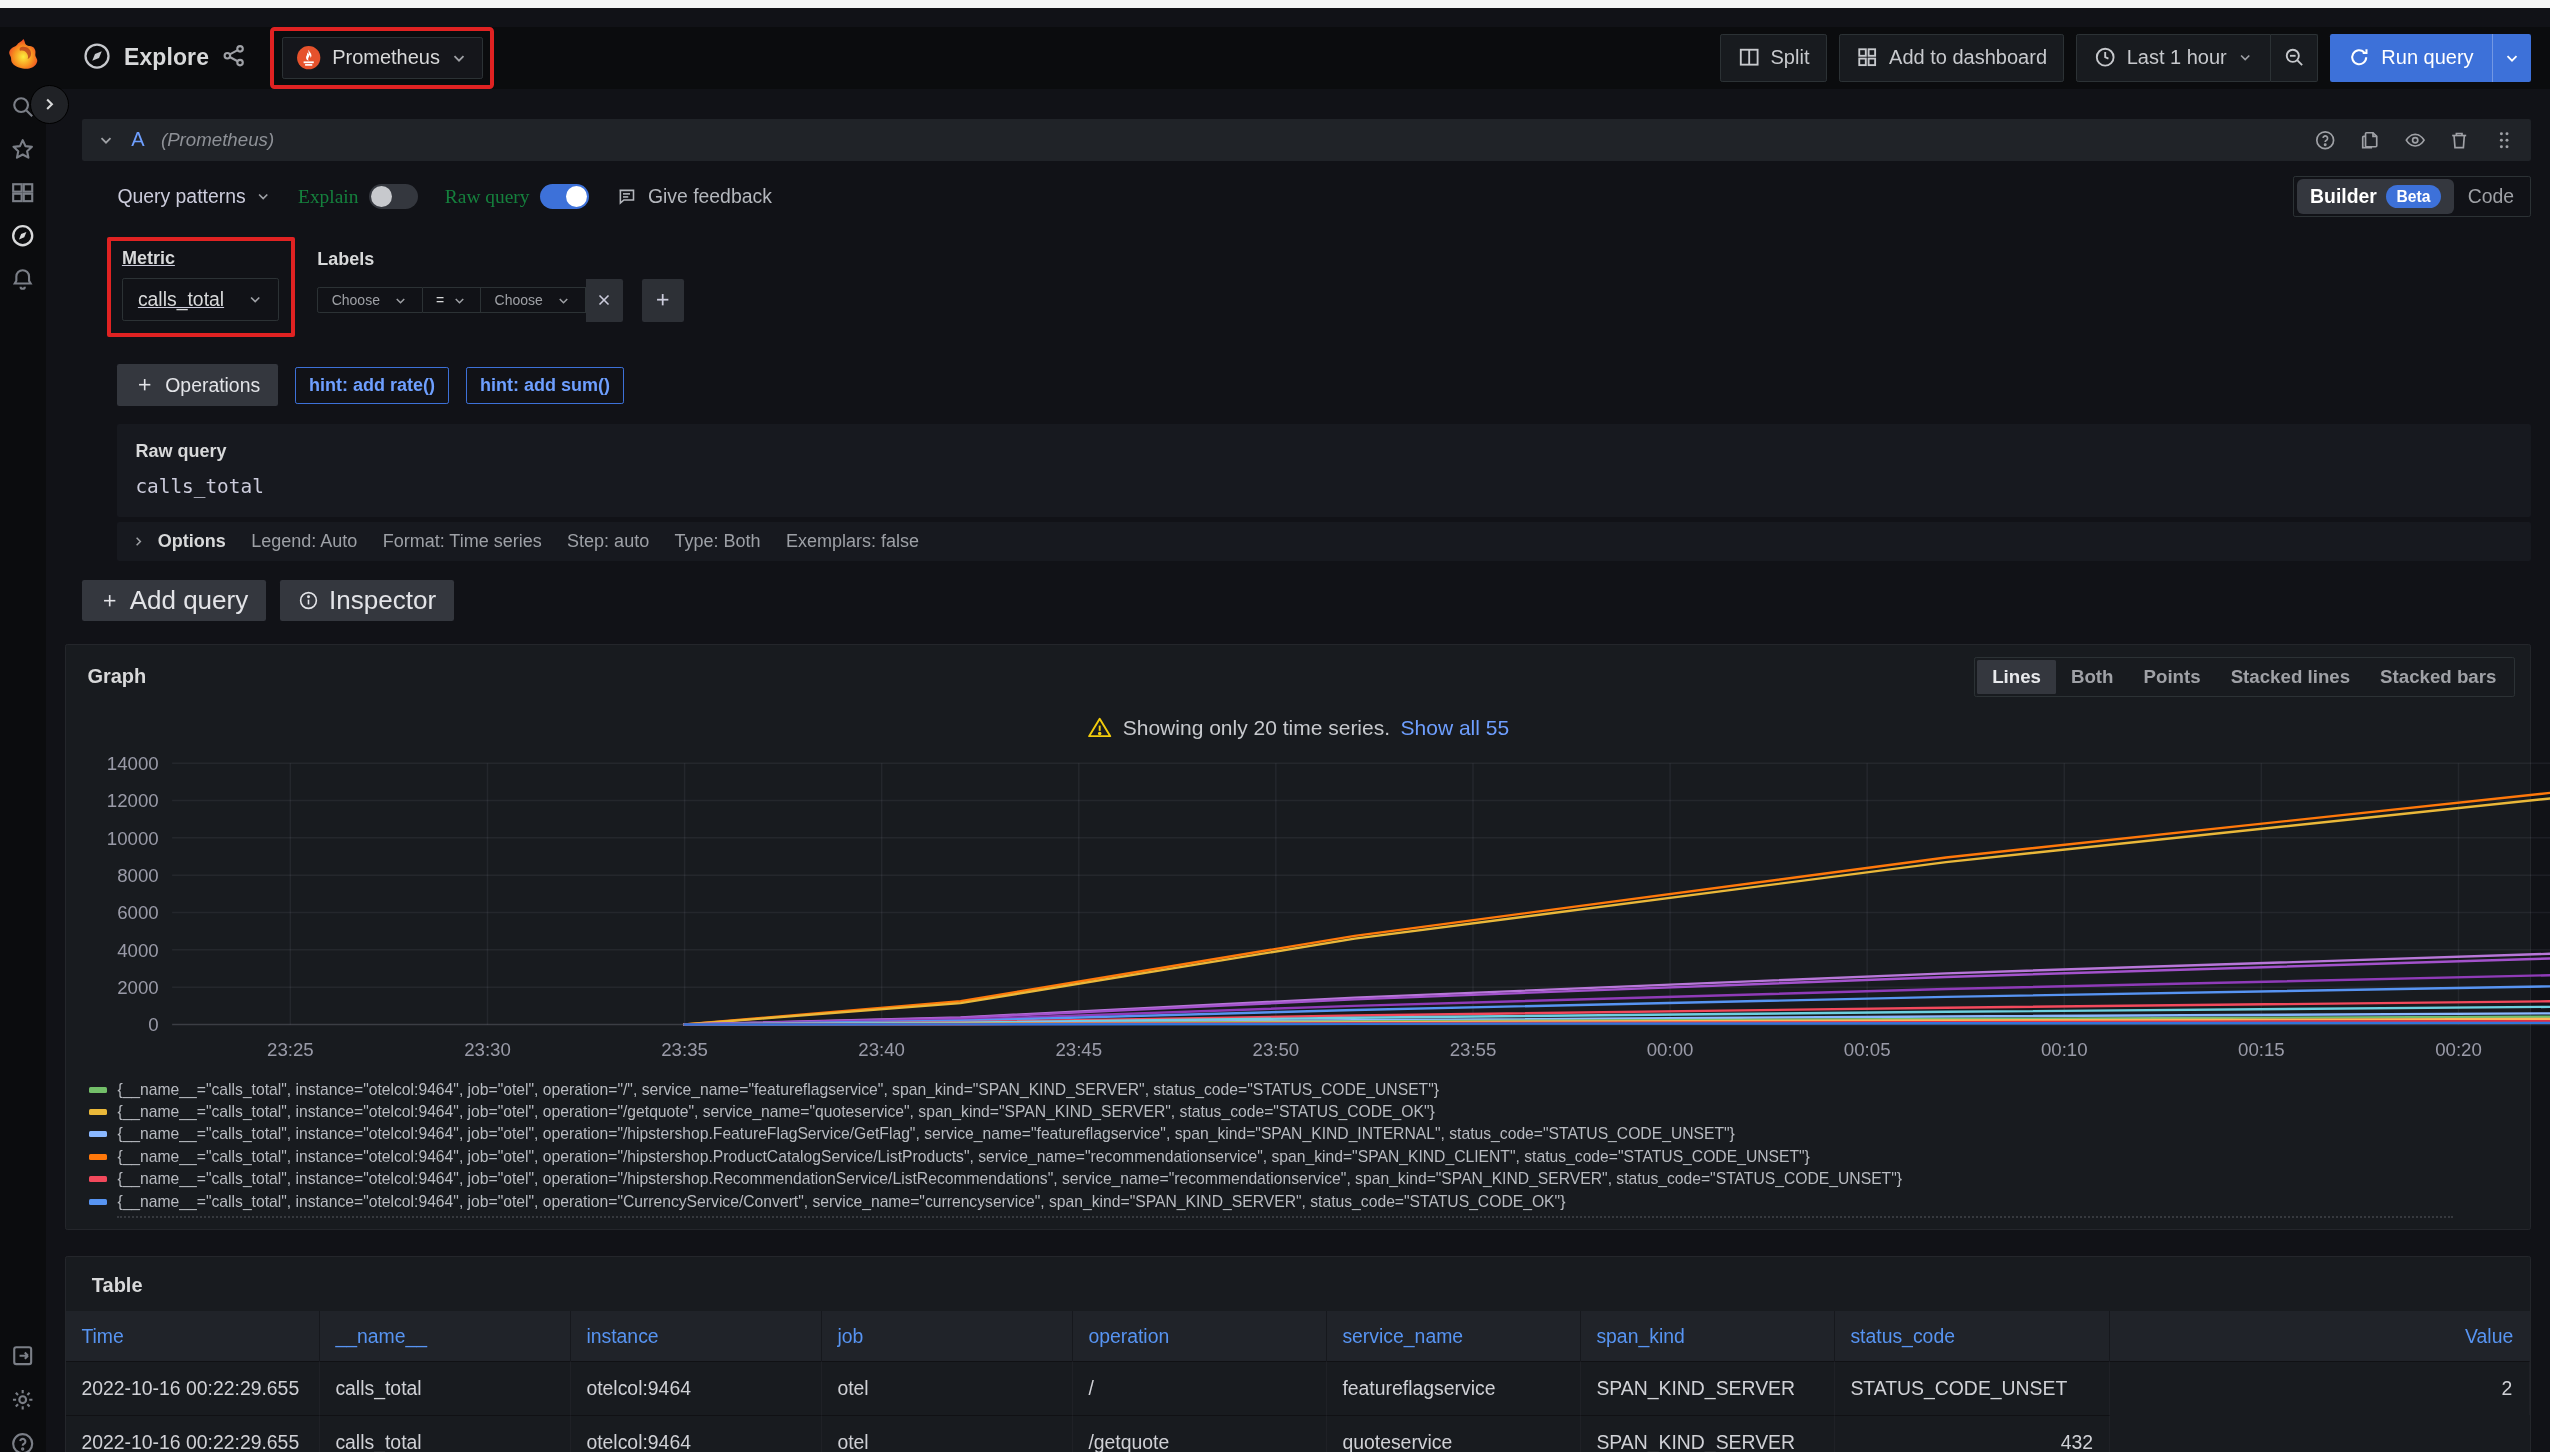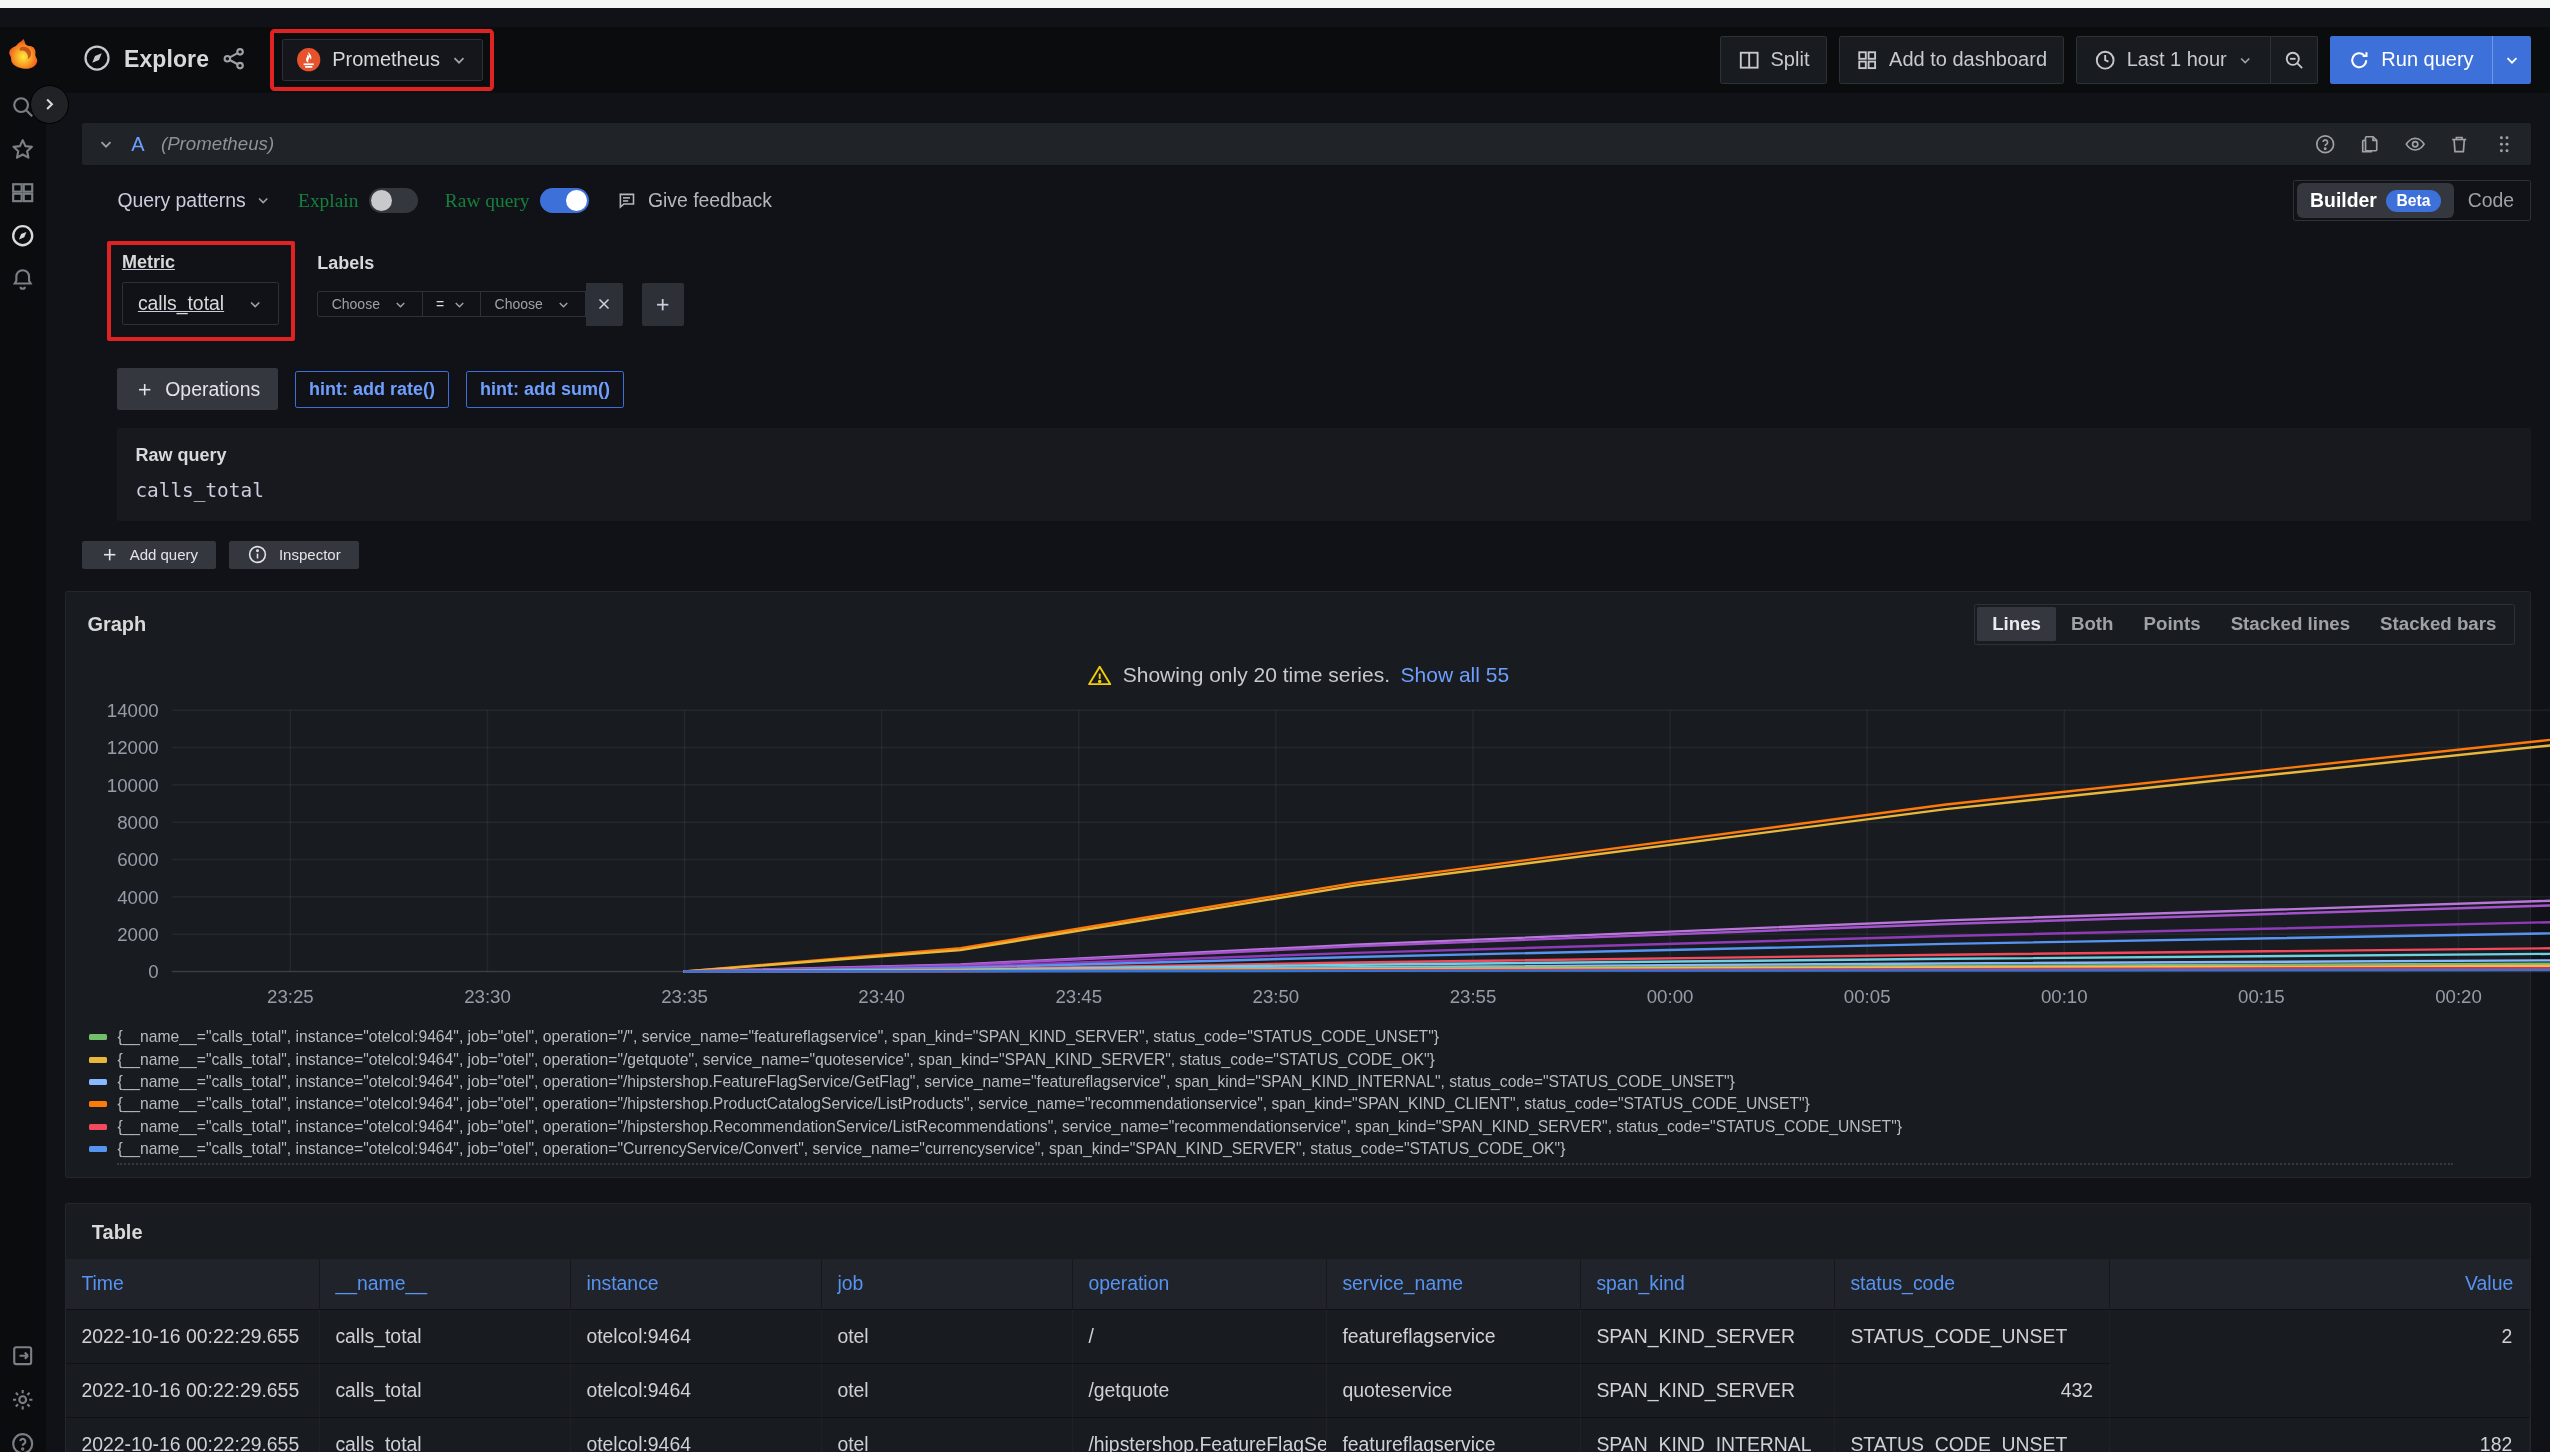--- a/index.html
+++ b/index.html
@@ -89,22 +89,22 @@
     font-size:18px; font-weight:700; color:#6e9fff; background:transparent; cursor:pointer; }
 
   .rawq { margin:18px 0 0 52px; background:#17191f; border-radius:2.2px; padding:16.4px 18px 19.4px; }
   .rawq-label { font-size:18px; font-weight:700; color:#d8d9da; margin-bottom:13.4px; }
   .rawq-value { font-family:"DejaVu Sans Mono", monospace; font-size:19.4px; color:#ccccdc; }
   .options-row { margin:4.5px 0 0 52px; background:#17191f; border-radius:2.2px; height:39px; display:flex; align-items:center; gap:25.4px; padding:0 13.4px; }
   .opt-title { display:flex; align-items:center; gap:12px; font-size:18px; font-weight:700; color:#d8d9da; cursor:pointer; }
   .opt-meta { font-size:18px; color:#9da0a6; }
 
   .actions-row { margin:19.4px 0 0 16.4px; display:flex; gap:13.4px; }
-  .gray-btn { height:28px; background:#34373e; border-radius:2.2px; display:flex; align-items:center; gap:10.5px; padding:0 18px;
-    font-size:15px; font-weight:500; color:#e3e4e8; cursor:pointer; }
+  .gray-btn { height:41px; background:#34373e; border-radius:2.2px; display:flex; align-items:center; gap:10.5px; padding:0 18px;
+    font-size:26px; font-weight:500; color:#e3e4e8; cursor:pointer; }
 
   
   .panel { margin-top:22.4px; background:#181b1f; border:0.7px solid #24262b; border-radius:2.2px; }
   .graph-panel { padding:12px 15px 7.5px; }
   .graph-head { display:flex; align-items:center; }
   .panel-title { font-size:20px; font-weight:600; color:#d8d9da; padding:4.5px 6px; }
   .modes { margin-left:auto; display:flex; border:0.7px solid #2c3235; border-radius:2.2px; padding:2.2px; }
   .mode-btn { padding:6px 15px; font-size:18.7px; font-weight:600; color:#9fa1a6; cursor:pointer; border-radius:1.5px; white-space:nowrap; }
   .mode-btn.active { background:#34373e; color:#e8e9ec; }
   .warn-row { display:flex; align-items:center; justify-content:center; gap:10.5px; margin:18px 0 6px; font-size:21px; }
@@ -433,20 +433,33 @@
         </div>
         <div class="hint-btn">hint: add rate()</div>
         <div class="hint-btn">hint: add sum()</div>
       </div>
 
       <div class="rawq">
         <div class="rawq-label">Raw query</div>
         <div class="rawq-value">calls_total</div>
       </div>
 
+      <div class="options-row">
+        <div class="opt-title">
+          <svg width="15" height="15" viewBox="0 0 24 24" fill="none" stroke="#9fa1a6" stroke-width="2.4">
+              <polyline points="9 6 15 12 9 18"></polyline>
+            </svg>
+          <span>Options</span>
+        </div>
+        <span class="opt-meta">Legend: Auto</span>
+        <span class="opt-meta">Format: Time series</span>
+        <span class="opt-meta">Step: auto</span>
+        <span class="opt-meta">Type: Both</span>
+        <span class="opt-meta">Exemplars: false</span>
+      </div>
 
       <div class="actions-row">
         <div class="gray-btn">
           <svg width="19.4" height="19.4" viewBox="0 0 24 24" fill="none" stroke="currentColor" stroke-width="2">
               <line x1="12" y1="5" x2="12" y2="19"></line>
               <line x1="5" y1="12" x2="19" y2="12"></line>
             </svg>
           <span>Add query</span>
         </div>
         <div class="gray-btn">

